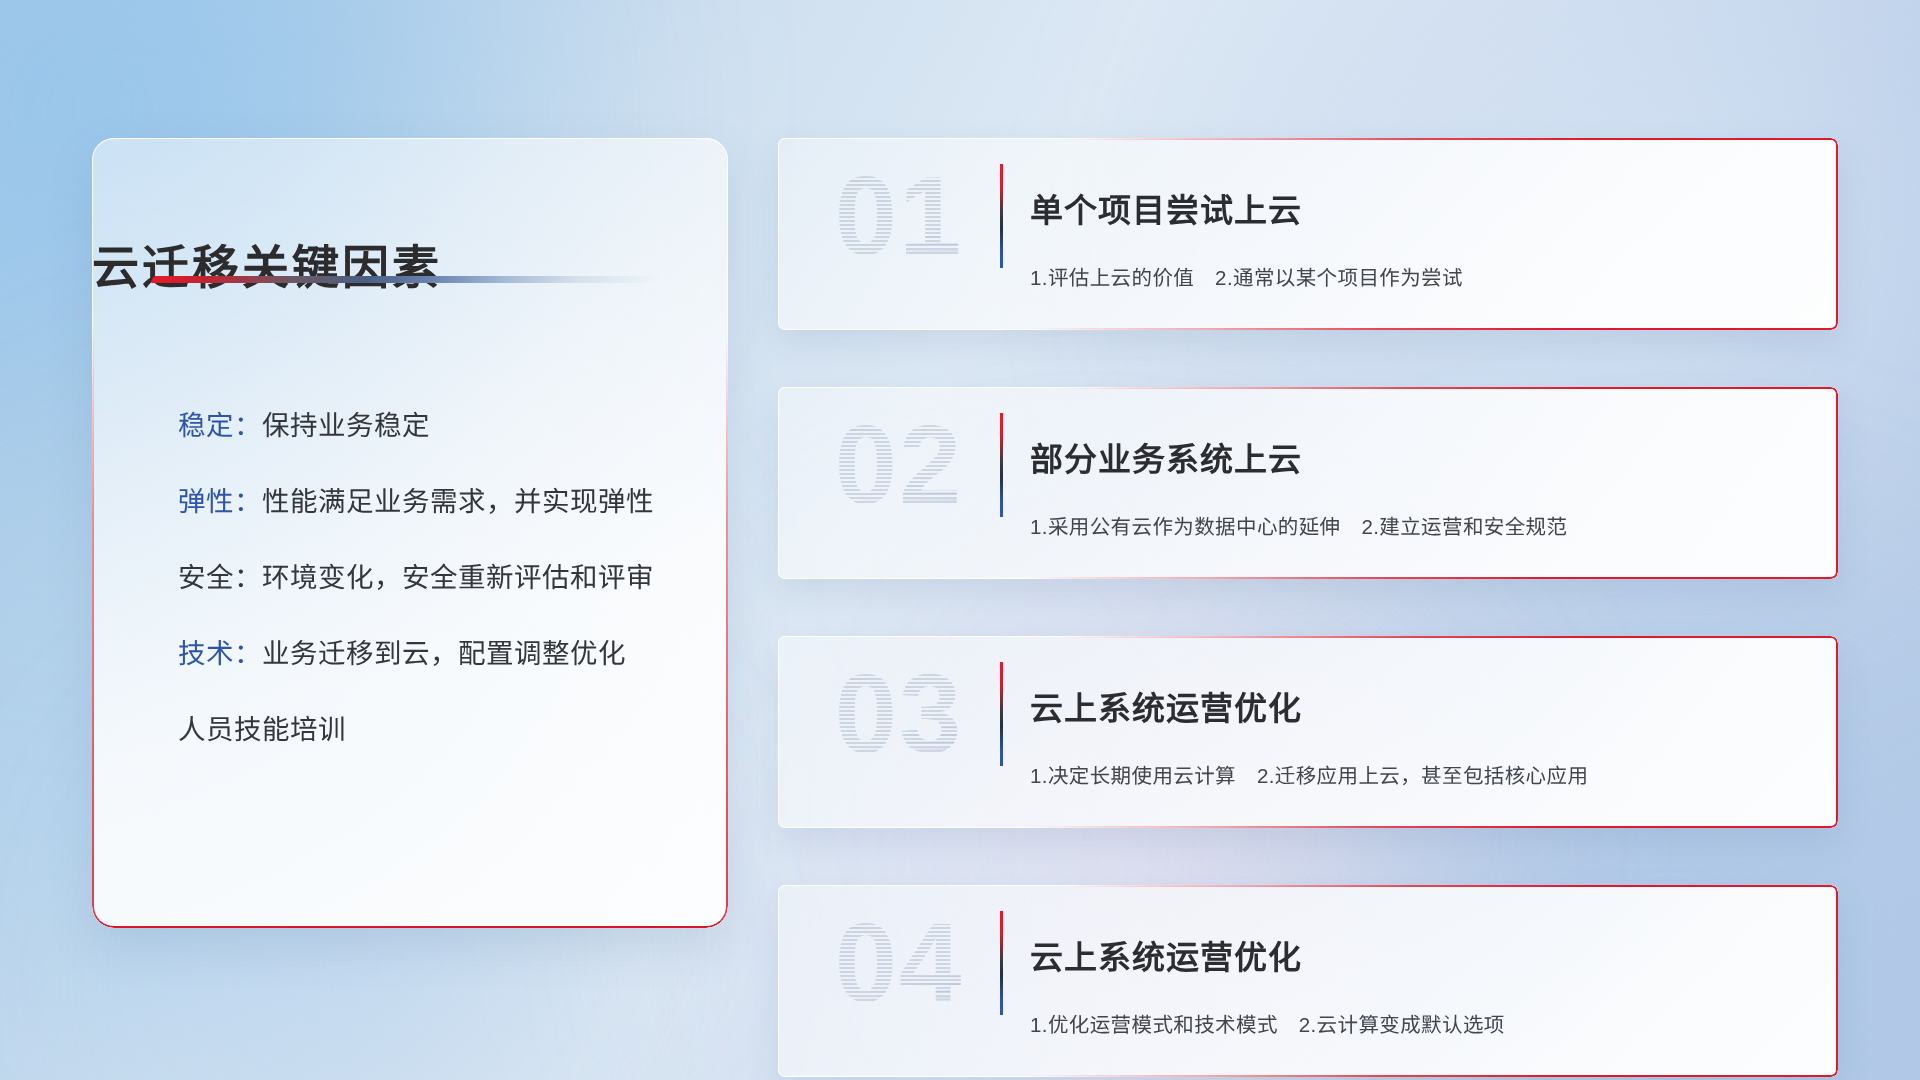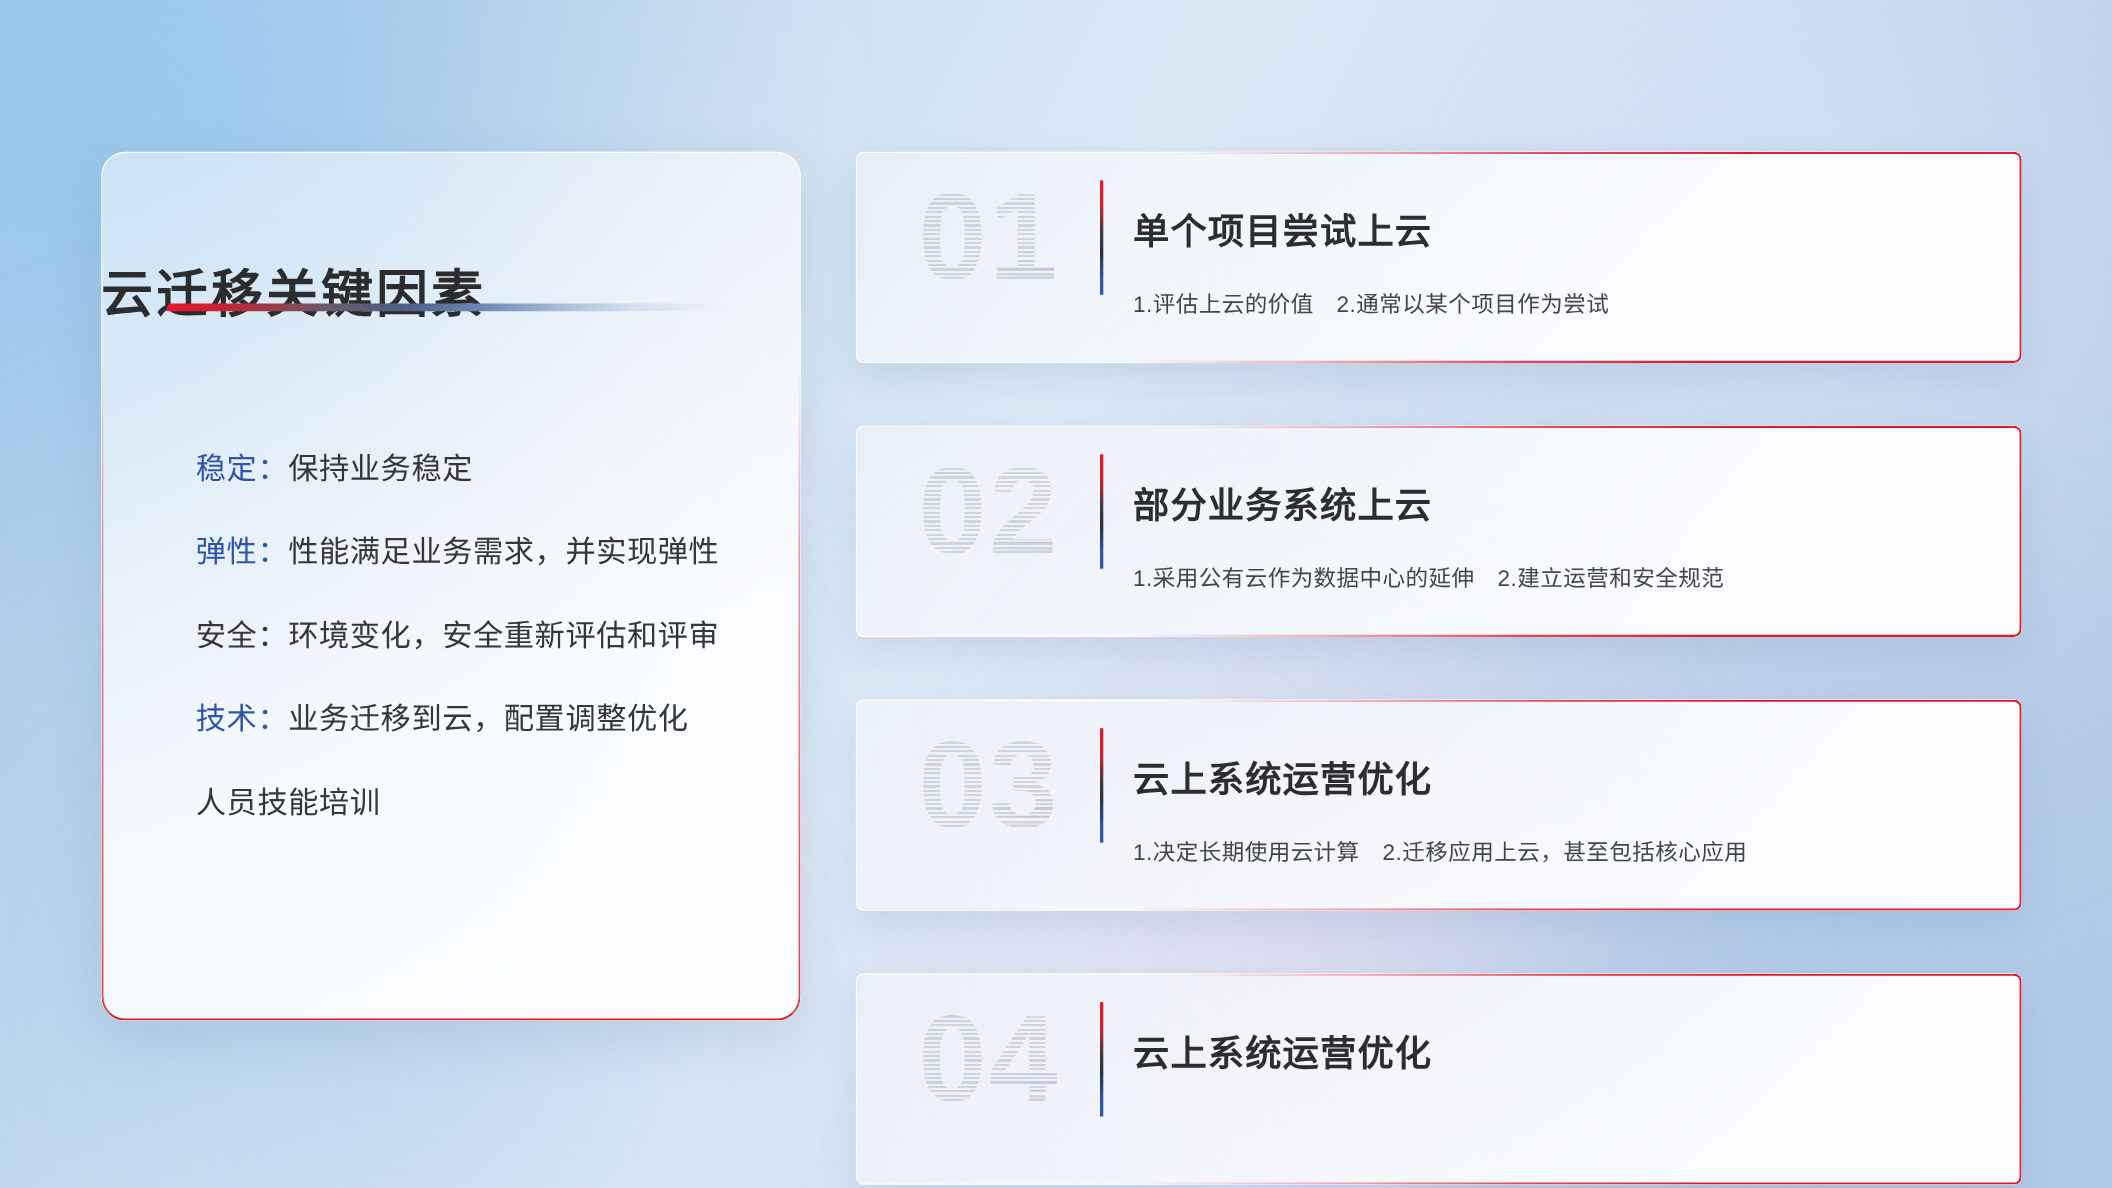--- a/index.html
+++ b/index.html
@@ -362,17 +362,18 @@
     </article>
 
     <article class="card">
       <div class="card-hairline"></div>
       <div class="card-edge"></div>
       <div class="card-number">04</div>
       <div class="card-number-tint">04</div>
       <div class="card-divider"></div>
       <div class="card-body">
         <h2 class="card-title">云上系统运营优化</h2>
+        <p class="card-desc">1.优化运营模式和技术模式　2.云计算变成默认选项</p>
       </div>
     </article>
 
   </section>
 </div>
 
 </body></html>

